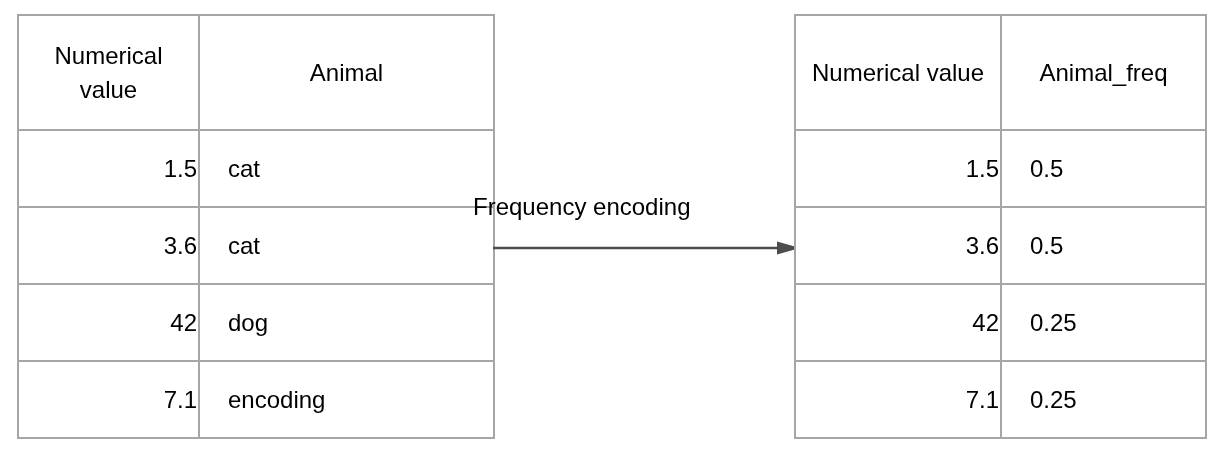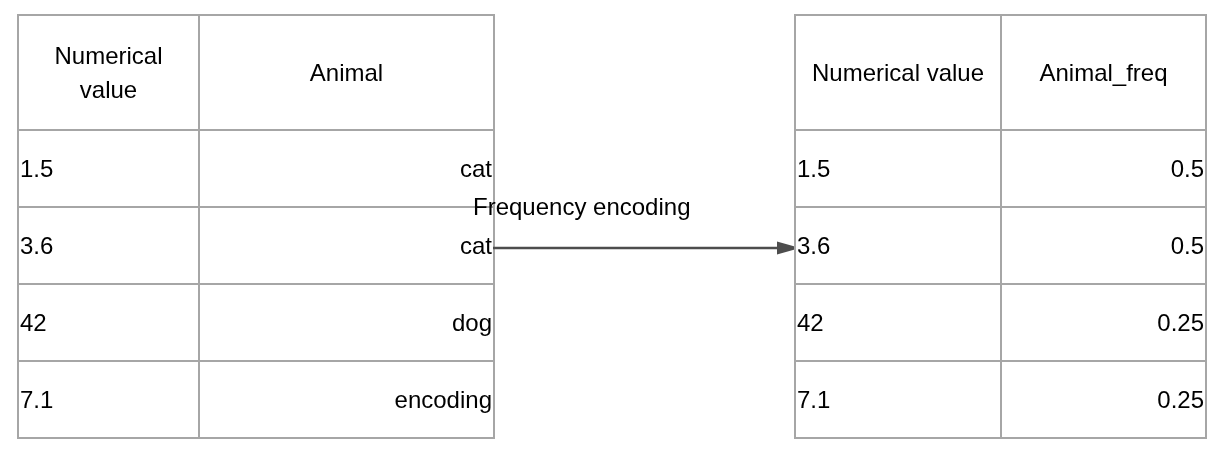--- a/index.html
+++ b/index.html
@@ -30,25 +30,25 @@
   }
   .tbl th {
     text-align: center;
     vertical-align: middle;
     line-height: 34px;
     padding: 0 10px;
   }
   .tbl tr.hdr { height: 115px; }
   .tbl tr.data { height: 77px; }
   .tbl td.num {
-    text-align: left;
+    text-align: right;
     vertical-align: middle;
   }
   .tbl td.txt {
-    text-align: right;
+    text-align: left;
     vertical-align: middle;
     padding-left: 28px;
   }
   #left-table  { left: 17px;  top: 14px;  width: 476px; }
   #right-table { left: 794px; top: 14px;  width: 411px; }
 
   #arrow-wrap {
     position: absolute;
     left: 493px;
     top: 240px;

